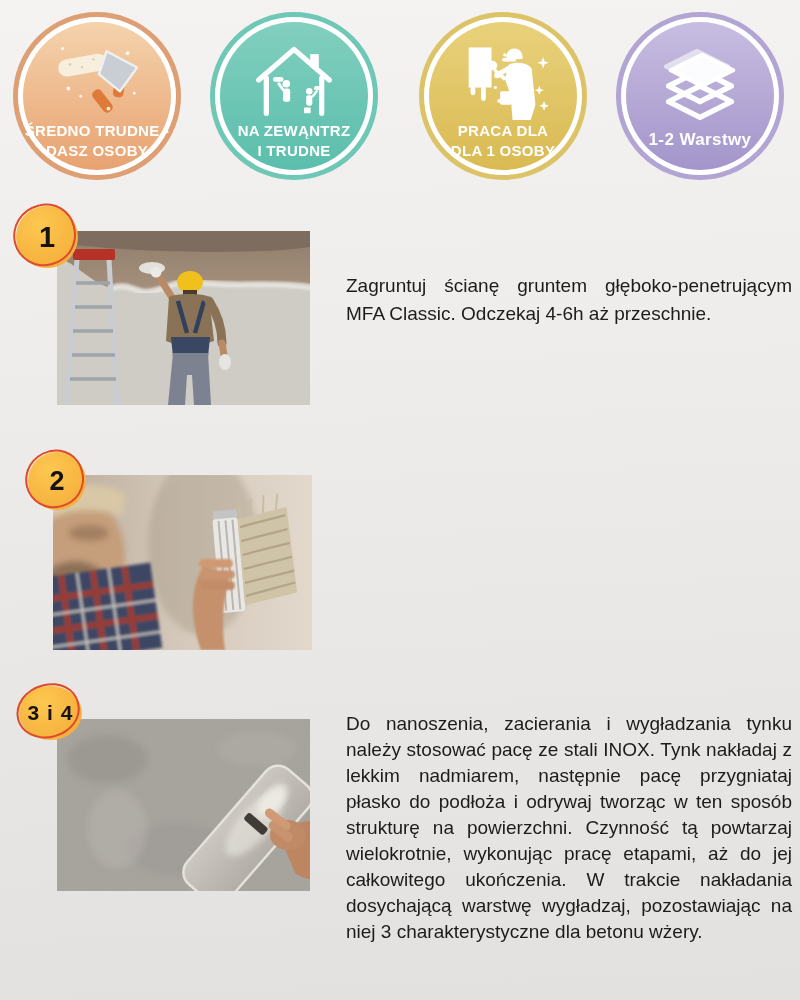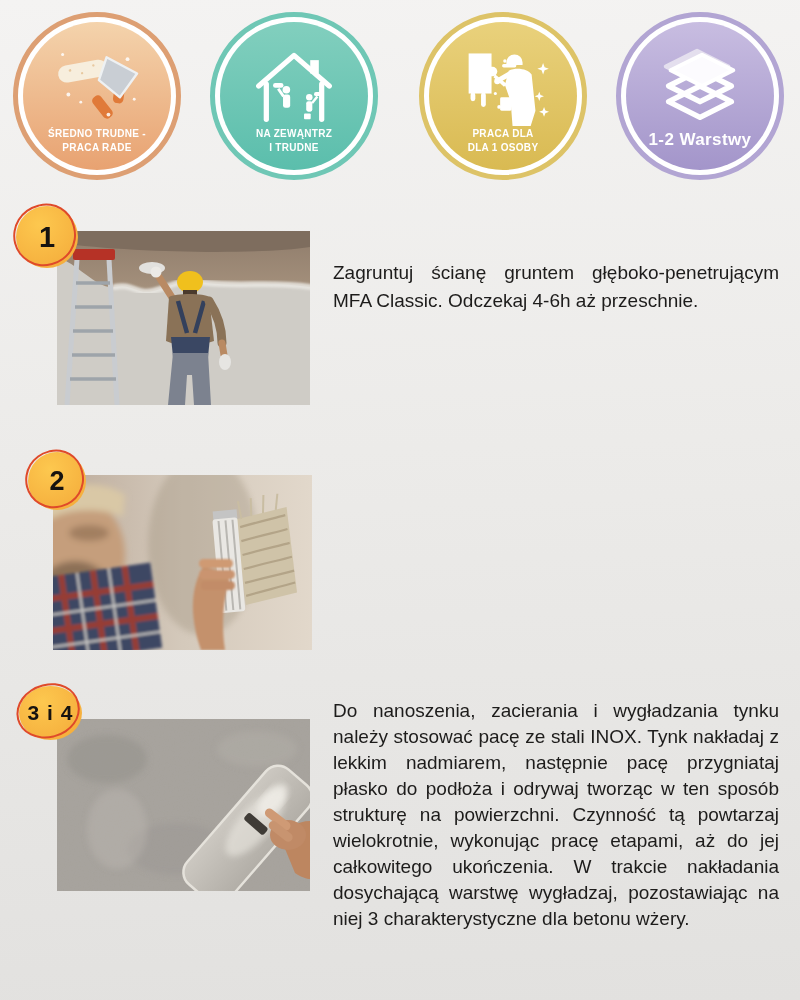--- a/index.html
+++ b/index.html
@@ -7,21 +7,21 @@
   .page{position:relative;width:800px;height:1000px;overflow:hidden;
         background:linear-gradient(178deg,var(--bg1,#f4f3f2) 0%,#ecebe9 45%,var(--bg2,#e2e1df) 100%);}
 
   
   .badge{position:absolute;top:12px;width:168px;height:168px;box-sizing:border-box;
          border-radius:50%;border:5px solid var(--ring);background:#fff;}
   .badge-inner{position:absolute;inset:5px;border-radius:50%;
          background:linear-gradient(180deg,var(--c1),var(--c2));
          display:flex;flex-direction:column;align-items:center;justify-content:center;}
   .badge-icon{width:98px;height:84px;margin-top:4px;}
-  .badge-label{color:#fff;font-weight:bold;font-size:10px;line-height:1.32;text-align:center;
+  .badge-label{color:#fff;font-weight:bold;font-size:15px;line-height:1.32;text-align:center;
          letter-spacing:.3px;margin-top:1px;}
   .badge-label span{display:block;}
   .b1{left:13px;}  .b2{left:210px;} .b3{left:419px;text-decoration:underline;} .b4{left:616px;}
   .b4 .badge-label{font-size:17px;letter-spacing:.4px;}
 
   
   .step-num{position:absolute;border-radius:50%;display:flex;align-items:center;justify-content:center;
         background:radial-gradient(circle at 38% 30%,var(--nb1,#fdc84f),var(--nb2,#f3a838));
         color:#161310;font-weight:bold;z-index:3;}
   .step-num::before{content:"";position:absolute;inset:-2px 2px 2px -3px;border:2px solid var(--nbo,#df4a2a);
@@ -31,21 +31,21 @@
   .n3{left:19px;top:686px;width:63px;height:54px;font-size:21px;letter-spacing:1px;}
 
   
   .photo{position:absolute;overflow:hidden;z-index:1;}
   .photo svg{display:block;width:100%;height:100%;}
   .p1{left:57px;top:231px;width:253px;height:174px;}
   .p2{left:53px;top:475px;width:259px;height:175px;}
   .p3{left:57px;top:719px;width:253px;height:172px;}
 
   
-  .step-text{position:absolute;left:330px;width:446px;margin:3px;color:#1d1c1b;
+  .step-text{position:absolute;left:330px;width:446px;margin:16px;color:#1d1c1b;
         font-size:19px;text-align:justify;}
   .t1{top:256px;line-height:28px;}
   .t2{top:524px;line-height:28px;}
   .t3{top:695px;line-height:26px;}
 </style>
 </head>
 <body>
 
 <div class="page" style="--bg1: #f4f3f2; --bg2: #e2e1df;">
 
@@ -68,21 +68,21 @@
           <circle cx="20" cy="55" r="2"></circle>
             <circle cx="33" cy="63" r="1.5"></circle>
             <circle cx="82" cy="18" r="2"></circle>
           <circle cx="14" cy="13" r="1.6"></circle>
             <circle cx="62" cy="76" r="2"></circle>
             <circle cx="89" cy="60" r="1.5"></circle>
         </g>
       </svg>
       <div class="badge-label">
         <span>ŚREDNO TRUDNE -</span>
-        <span>PRACA RADE</span>
+        <span>DASZ OSOBY</span>
       </div>
     </div>
   </div>
 
   <div class="badge b2" style="--ring: #6fc7b5; --c1: #82cfbe; --c2: #5bbeac;">
     <div class="badge-inner">
       <svg class="badge-icon" viewBox="0 0 100 88">
         <g fill="none" stroke="#ffffff" stroke-width="5.5" stroke-linecap="round" stroke-linejoin="round">
           <path d="M13,46 L50,14 L87,46"></path>
           <path d="M21,44 V81"></path>

